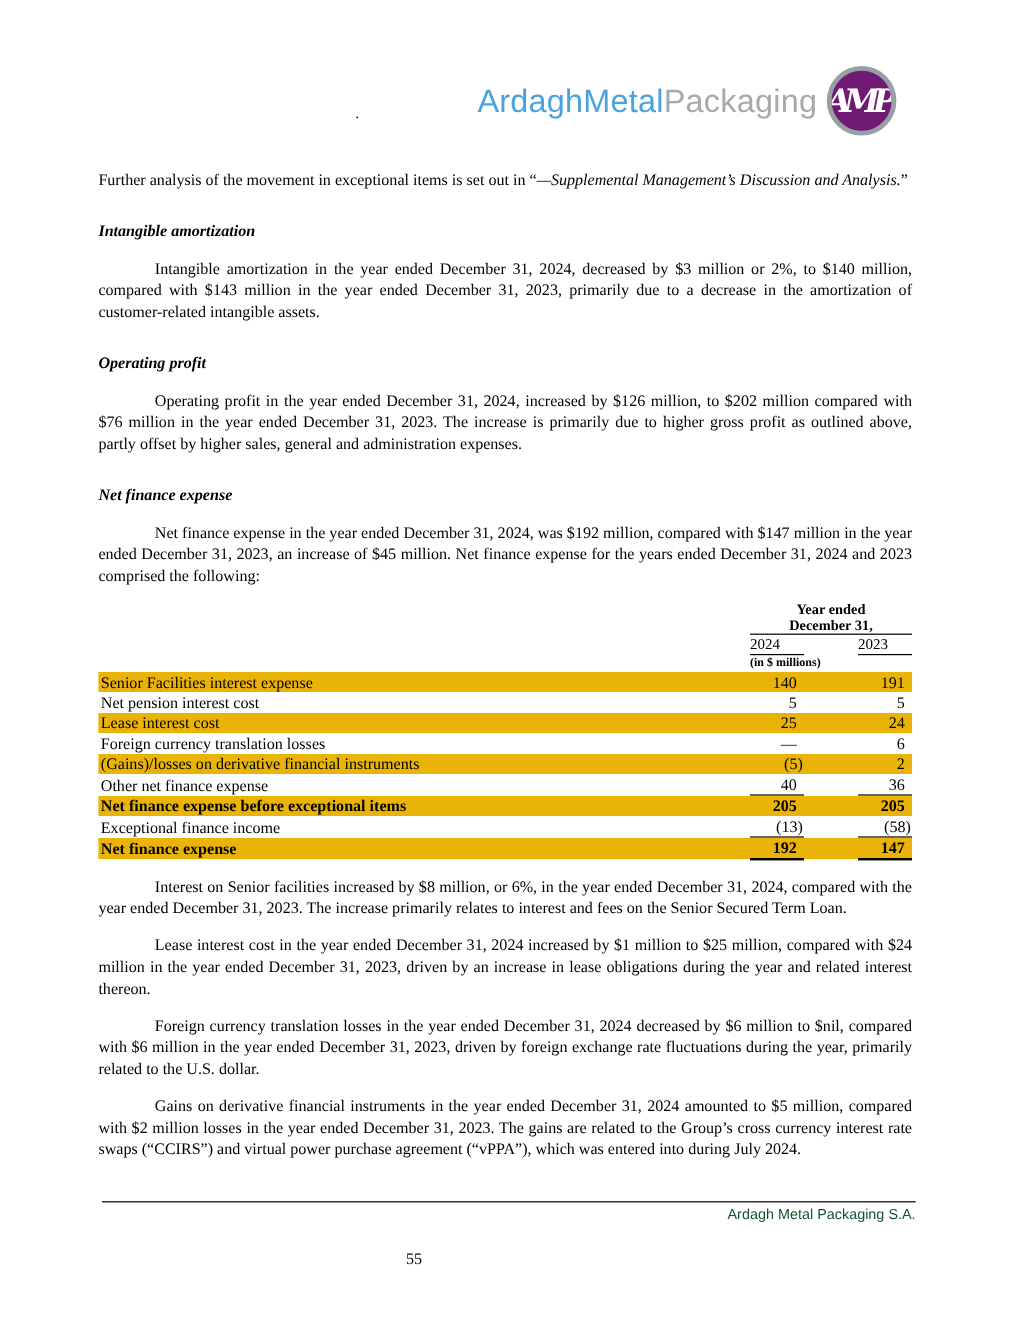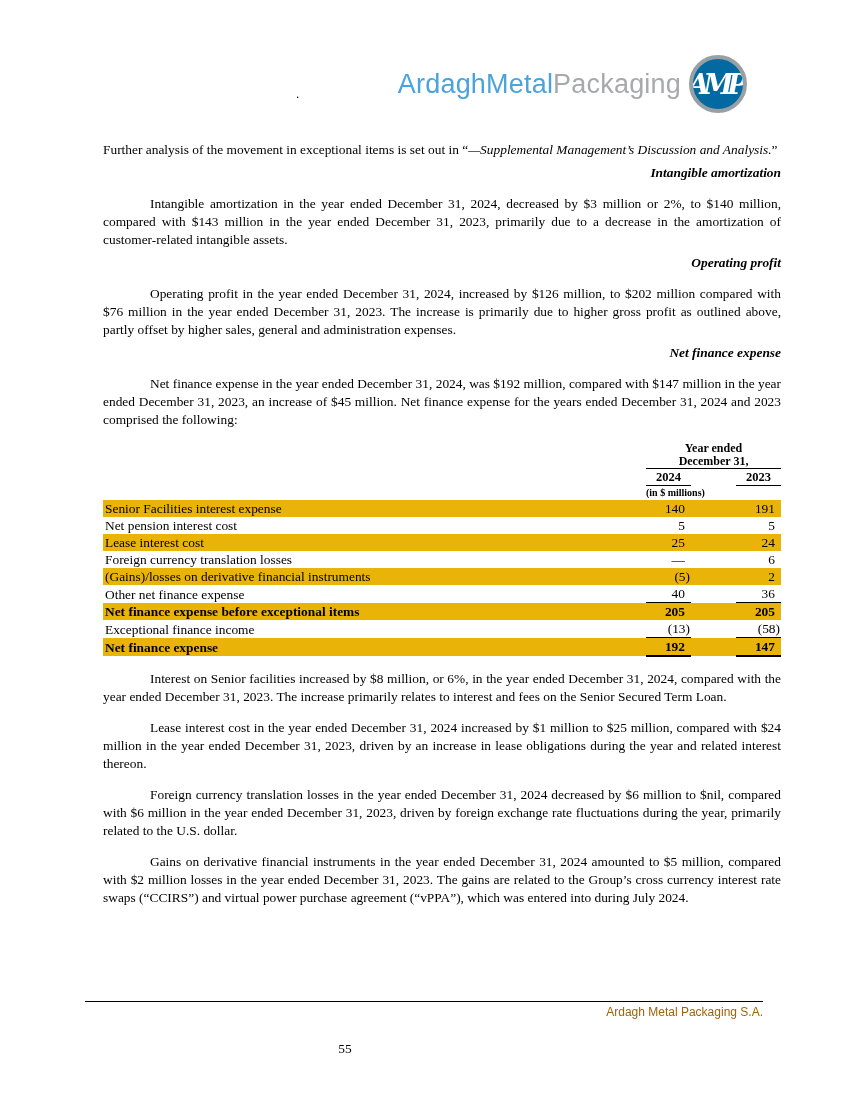--- a/index.html
+++ b/index.html
@@ -31,21 +31,21 @@
     font-weight: 300;
     letter-spacing: 0.2px;
     white-space: nowrap;
   }
   .brand-blue { color: #4aa3dc; }
   .brand-gray { color: #a7a9ac; }
   .emblem {
     width: 58px;
     height: 58px;
     border-radius: 50%;
-    background: #0369a1;
+    background: #701a75;
     border: 4px solid #98a0a6;
     display: flex;
     align-items: center;
     justify-content: center;
     overflow: hidden;
   }
   .emblem-text {
     font-family: "DejaVu Serif", serif;
     font-style: italic;
     font-size: 27px;
@@ -59,42 +59,41 @@
     position: absolute;
     left: 296px;
     top: 86px;
     font-size: 13px;
     color: #000;
   }
 
   
   .content {
     position: absolute;
-    left: 103px;
+    left: 82px;
     top: 0;
     width: 678px;
   }
   .para {
     margin-top: 13px;
     font-size: 13.4px;
     line-height: 18px;
     text-align: justify;
     text-indent: 47px;
   }
   .para.first {
     margin-top: 141px;
     text-indent: 0;
   }
   .section-heading {
-    margin-top: 5px;
+    margin-top: 25px;
     font-size: 13.4px;
     line-height: 18px;
     font-weight: bold;
     font-style: italic;
-    text-align: right;
   }
 
   
   table.fin {
     border-collapse: collapse;
     table-layout: fixed;
     width: 678px;
     margin-top: 13px;
   }
   .fin td {
@@ -109,21 +108,21 @@
   .fin .num  { width: 62px;  text-align: right; padding-right: 6px; }
   .fin .num2 { width: 63px; }
   .fin .num.paren { padding-right: 1px; }
   .fin .gap  { width: 10px; }
   .fin .grp {
     text-align: center; font-weight: bold;
     font-size: 12px; line-height: 13px;
   }
   .fin .grp-underline { border-bottom: 1px solid #000; }
   .fin .yr {
-    text-align: center; font-weight: bold;
+    font-weight: normal;
     font-size: 12.5px; line-height: 16px;
     border-bottom: 1px solid #000;
   }
   .fin .units {
     font-weight: bold;
     font-size: 10px; line-height: 14px;
   }
   .fin tr.shade td { background: #eab308; }
   .fin tr.bold td  { font-weight: bold; }
   .fin tr.rule td.num  { border-bottom: 1px solid #000; }
@@ -136,21 +135,21 @@
     width: 678px;
     border-top: 1.2px solid #000;
   }
   .footer-company {
     position: absolute;
     left: 85px; top: 1005px;
     width: 678px;
     text-align: right;
     font-family: "Liberation Sans", sans-serif;
     font-size: 12px;
-    color: #a16207;
+    color: #14532d;
   }
   .page-number {
     position: absolute;
     left: 0; top: 1041px;
     width: 690px;
     text-align: center;
     font-size: 13.4px;
   }
 </style>
 </head>

